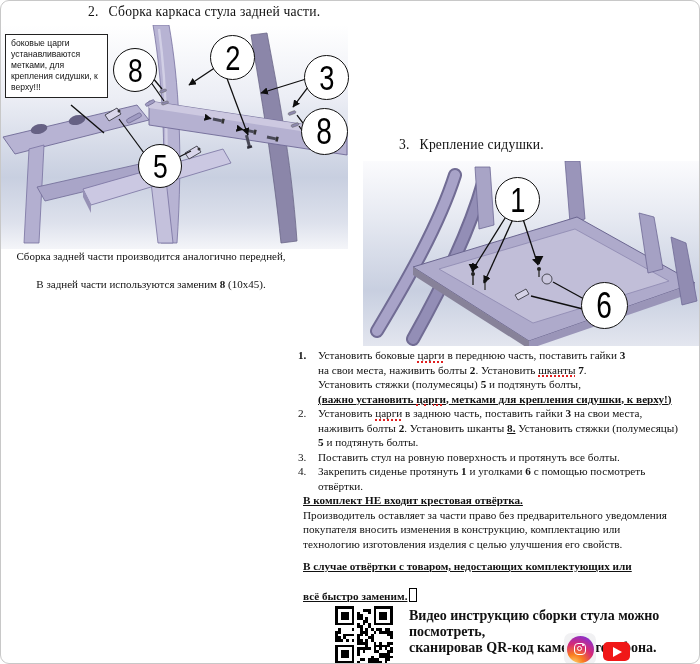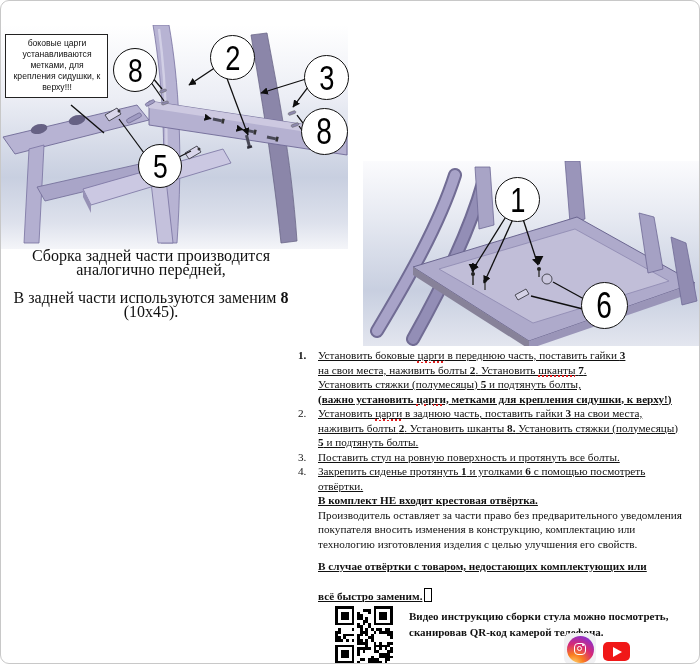--- a/index.html
+++ b/index.html
@@ -10,56 +10,59 @@
   .b{font-weight:bold;}
   .u{text-decoration:underline;text-decoration-thickness:1px;text-underline-offset:1px;}
   .sq{text-decoration:underline dotted 2px #e02020;text-underline-offset:2px;}
   .cursor-box{display:inline-block;width:6px;height:12px;border:1.4px solid #000;margin-left:2px;vertical-align:-2px;}
   
   .h-title{font-size:13.6px;letter-spacing:.2px;}
   .h-title .gap{display:inline-block;width:10px;}
   
   #note-box{left:4px;top:33px;width:92px;background:#fff;border:1.6px solid #222;
             padding:3px 4px 4px 5px;font-family:"Liberation Sans",sans-serif;
-            font-size:8.6px;line-height:11px;z-index:4;text-align:center;}
+            font-size:8.6px;line-height:11px;z-index:4;}
   
   .callout{border:1.7px solid #101010;border-radius:50%;background:#fff;z-index:3;
            display:flex;align-items:center;justify-content:center;
            font-family:"Liberation Sans",sans-serif;color:#000;}
   .callout span{display:inline-block;transform:scaleX(.78);}
   
-  #caption{left:0;top:248px;width:300px;text-align:center;font-size:16px;line-height:14px;}
+  #caption{left:0;top:248px;width:300px;text-align:center;font-size:11px;line-height:14px;}
   
   #steps{left:297px;top:347px;width:403px;font-size:11.2px;line-height:14.5px;}
   .step{display:flex;}
   .step .num{flex:0 0 20px;}
-  .step .txt{flex:1 1 auto;text-decoration:underline;}
-  .indent{margin-left:20px;}
+  .step .txt{flex:1 1 auto;}
+  .indent{margin-left:5px;}
   .vgap{height:8px;}
   
   #qr-wrap{left:334px;top:605px;width:58px;height:58px;}
-  #qr-text{left:408px;top:607px;font-size:11px;line-height:16px;font-weight:bold;}
+  #qr-text{left:408px;top:607px;font-size:14px;line-height:16px;font-weight:bold;}
   
   #ig-wrap{left:563px;top:632px;width:32px;height:32px;background:#f1f1f3;border-radius:7px;
            display:flex;align-items:center;justify-content:center;}
   #ig-circle{width:27px;height:27px;border-radius:50%;position:relative;
      background:radial-gradient(circle at 25% 105%,#feda75 0%,#fa7e1e 28%,#d62976 58%,#962fbf 82%,#4f5bd5 100%);}
   #ig-cam{position:absolute;left:7px;top:7px;width:10px;height:10px;border:1.5px solid #fff;border-radius:4px;}
   #ig-lens{position:absolute;left:2.6px;top:2.6px;width:3px;height:3px;border:1.3px solid #fff;border-radius:50%;}
   #ig-dot{position:absolute;right:.5px;top:.5px;width:1.6px;height:1.6px;background:#fff;border-radius:50%;}
   #yt-wrap{left:602px;top:641px;width:27px;height:19px;background:#f01818;border-radius:5px;
            display:flex;align-items:center;justify-content:center;}
   #yt-play{width:0;height:0;border-left:9px solid #fff;border-top:5.5px solid transparent;
            border-bottom:5.5px solid transparent;margin-left:2px;}
 </style>
 </head>
 <body>
 
 <div id="page">
 
+  <div class="abs h-title" style="left:87px;top:3px;">
+    <span>2.</span><span class="gap"></span><span>Сборка каркаса стула задней части.</span>
+  </div>
 
   <svg class="abs" style="left:0;top:24px;z-index:1;" width="347" height="224" viewBox="0 0 347 224">
     <defs>
       <linearGradient id="lbg" x1="0" y1="0" x2="0" y2="1">
         <stop offset="0" stop-color="#ffffff"></stop>
           <stop offset=".32" stop-color="#eceef5"></stop>
         <stop offset=".68" stop-color="#c8cfe0"></stop>
           <stop offset=".88" stop-color="#dde1ec"></stop>
         <stop offset="1" stop-color="#f4f5f9"></stop>
       </linearGradient>
@@ -168,20 +171,23 @@
     </div>
   <div class="callout abs" style="left:300px;top:107px;width:45px;height:45px;font-size:36px;">
       <span>8</span>
     </div>
   <div class="callout abs" style="left:137px;top:143px;width:42px;height:42px;font-size:34px;">
       <span>5</span>
     </div>
 
   <div id="caption" class="abs"><span class="">Сборка задней части производится аналогично передней,</span><br><br><span class="">В задней части используются заменим </span><span class="b">8</span><span class=""> (10x45).</span></div>
 
+  <div class="abs h-title" style="left:398px;top:136px;">
+    <span>3.</span><span class="gap"></span><span>Крепление сидушки.</span>
+  </div>
 
   <svg class="abs" style="left:362px;top:160px;z-index:1;" width="338" height="185" viewBox="0 0 338 185">
     <defs>
       <linearGradient id="rbg" x1="0" y1="0" x2="0" y2="1">
         <stop offset="0" stop-color="#fbfbfd"></stop>
           <stop offset=".3" stop-color="#e7eaf2"></stop>
         <stop offset=".7" stop-color="#c8cfe0"></stop>
           <stop offset="1" stop-color="#e3e6ef"></stop>
       </linearGradient>
       <marker id="rah" markerWidth="7" markerHeight="7" refX="5.5" refY="3" orient="auto">

